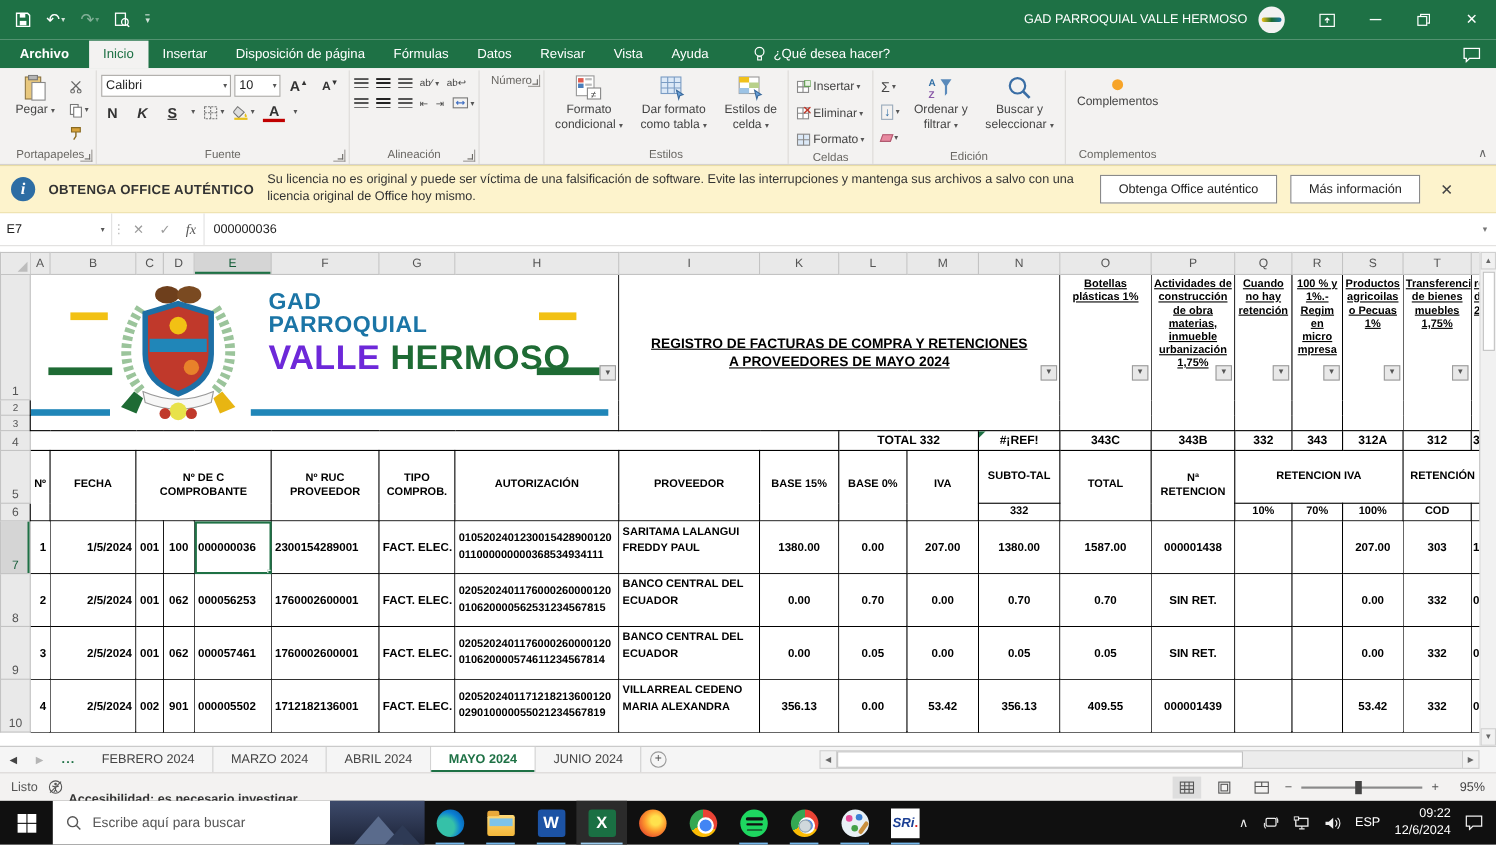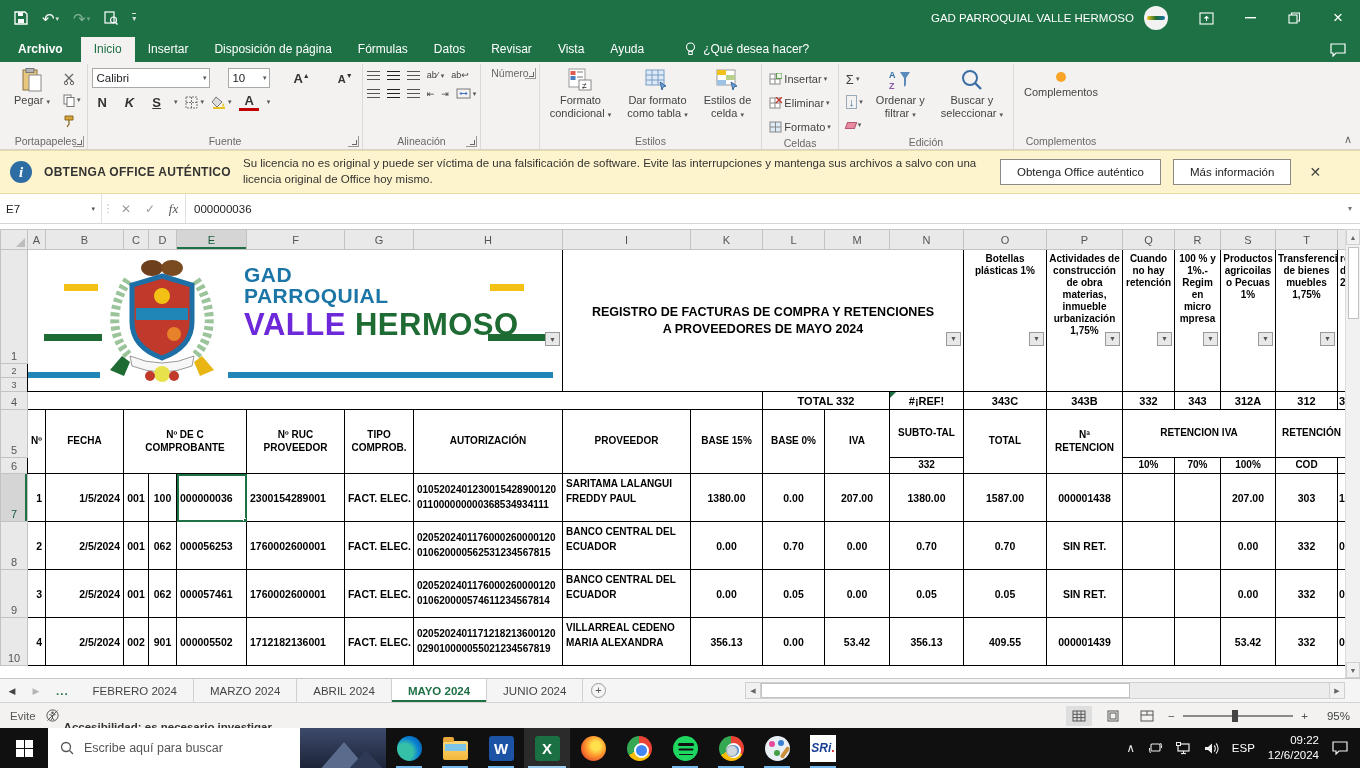--- a/index.html
+++ b/index.html
@@ -34,21 +34,21 @@
   .rgroup{display:flex;flex-direction:column;padding:1px 4px 0;position:relative;}
   .rgroup + .rgroup{border-left:1px solid #dcdad7;}
   .rcontent{flex:1;display:flex;align-items:flex-start;gap:4px;}
   .rlabel{height:16px;display:flex;align-items:center;justify-content:center;font-size:10.5px;color:#6a6864;position:relative;padding:0 6px;}
   .launcher{position:absolute;right:-1px;bottom:2px;width:11px;height:11px;border:1px solid #9b9894;border-top:none;border-left:none;}
   .launcher:after{content:"";position:absolute;right:1px;bottom:1px;width:4px;height:4px;border-right:1.5px solid #6a6864;border-bottom:1.5px solid #6a6864;}
   .rlarge{display:flex;flex-direction:column;align-items:center;justify-content:flex-start;padding:3px 6px;gap:2px;text-align:center;line-height:1.15;}
   .rlarge .cap{font-size:11px;color:#444;}
   .rsmall{display:flex;align-items:center;gap:2px;padding:2px 3px;height:20px;}
   .rcol{display:flex;flex-direction:column;gap:1px;}
-  .rrow{display:flex;align-items:center;gap:18px;}
+  .rrow{display:flex;align-items:center;gap:3px;}
   .combo{background:#fff;border:1px solid #aba9a6;display:flex;align-items:center;height:20px;padding:0 3px;gap:4px;}
   .combo .cv{flex:1;font-size:11.5px;color:#222;}
   .caret{font-size:7px;color:#555;}
   .fontbtn{font-weight:bold;font-size:13px;padding:1px 5px;color:#333;}
   .it{font-style:italic;}
   .un{text-decoration:underline;}
   .acolor{border-bottom:3px solid #c00000;line-height:1;font-weight:bold;}
   .lines3{display:inline-block;width:13px;height:9px;background:repeating-linear-gradient(#555 0 1.5px,transparent 1.5px 4px);}
   .tinytxt{font-size:9px;color:#444;}
   .orange-dot{width:10px;height:10px;border-radius:50%;background:#f7a428;margin:4px 0 2px;}
@@ -75,21 +75,21 @@
   
   .gridwrap{flex:1 1 auto;position:relative;background:#fff;overflow:hidden;padding-top:5px;}
   table.sheet{border-collapse:collapse;table-layout:fixed;width:1345px;font-family:"Liberation Sans",sans-serif;}
   .sheet th{background:#e9e9e9;border:1px solid #c3c3c3;font-weight:normal;font-size:11px;color:#555;padding:0;}
   .sheet th.corner{position:relative;}
   .sheet th.corner:after{content:"";position:absolute;right:2px;bottom:2px;border-left:9px solid transparent;border-bottom:9px solid #bdbdbd;}
   .sheet th.colletter.sel{background:#d5d5d5;color:#145c38;box-shadow:inset 0 -2px 0 #1e7145;}
   .sheet th.gut{vertical-align:bottom;text-align:center;padding-bottom:1px;}
   .sheet th.gut.sel-row{background:#d5d5d5;color:#145c38;box-shadow:inset -2px 0 0 #1e7145;}
   .sheet td{padding:0 2px;overflow:hidden;}
-  .hb{border:1.5px solid #000;vertical-align:top;position:relative;background:#fff;}
+  .hb{border:1.5px solid #000;vertical-align:top;position:relative;background:#fff;text-decoration:underline;}
   .cat{font-size:10px;font-weight:bold;text-align:center;line-height:1.2;padding-top:3px !important;}
   .title-cell{font-size:12.5px;font-weight:bold;text-align:center;vertical-align:middle;line-height:1.35;padding:0 24px !important;}
   .filt{position:absolute;right:2px;bottom:45px;width:15px;height:14px;background:#e8e8e8;border:1px solid #9a9a9a;color:#555;font-size:7px;display:flex;align-items:center;justify-content:center;}
   .b{border:1.5px solid #000;}
   .hdr{font-weight:bold;font-size:10px;text-align:center;vertical-align:middle;line-height:1.25;background:#fff;}
   .code{font-weight:bold;font-size:11px;text-align:center;vertical-align:middle;}
   .plain4{border-bottom:1.5px solid #000;}
   .ref-cell{position:relative;font-weight:bold;font-size:11px;text-align:center;vertical-align:middle;}
   .tri{position:absolute;left:0;top:0;width:0;height:0;border-top:6px solid #1e7145;border-right:6px solid transparent;}
   .dc{border:1.5px solid #000;font-weight:bold;font-size:10.5px;color:#000;vertical-align:middle;background:#fff;position:relative;}
@@ -815,21 +815,21 @@
     <div class="hscroll">
       <span class="hs-arrow">◀</span>
       <span class="hs-track">
           <span class="hs-thumb"></span>
         </span>
       <span class="hs-arrow">▶</span>
     </div>
   </div>
 
   <div class="statusbar">
-    <span>Evite</span>
+    <span>Listo</span>
     <span style="display:flex;align-items:center;gap:5px;">
       <svg width="13" height="13" viewBox="0 0 13 13">
           <circle cx="6.5" cy="6.5" r="5.6" fill="none" stroke="#555"></circle>
           <circle cx="6.5" cy="3.8" r="1.2" fill="#555"></circle>
           <path d="M3.5 5.5l3 1 3-1M6.5 6.5v2.5l-1.5 2M6.5 9l1.5 2" fill="none" stroke="#555"></path>
           <line x1="1.5" y1="11.5" x2="11.5" y2="1.5" stroke="#555"></line>
         </svg>
       <b style="font-weight:bold;color:#333;margin-top:22px;">Accesibilidad: es necesario investigar</b>
     </span>
     <div class="sb-right">

